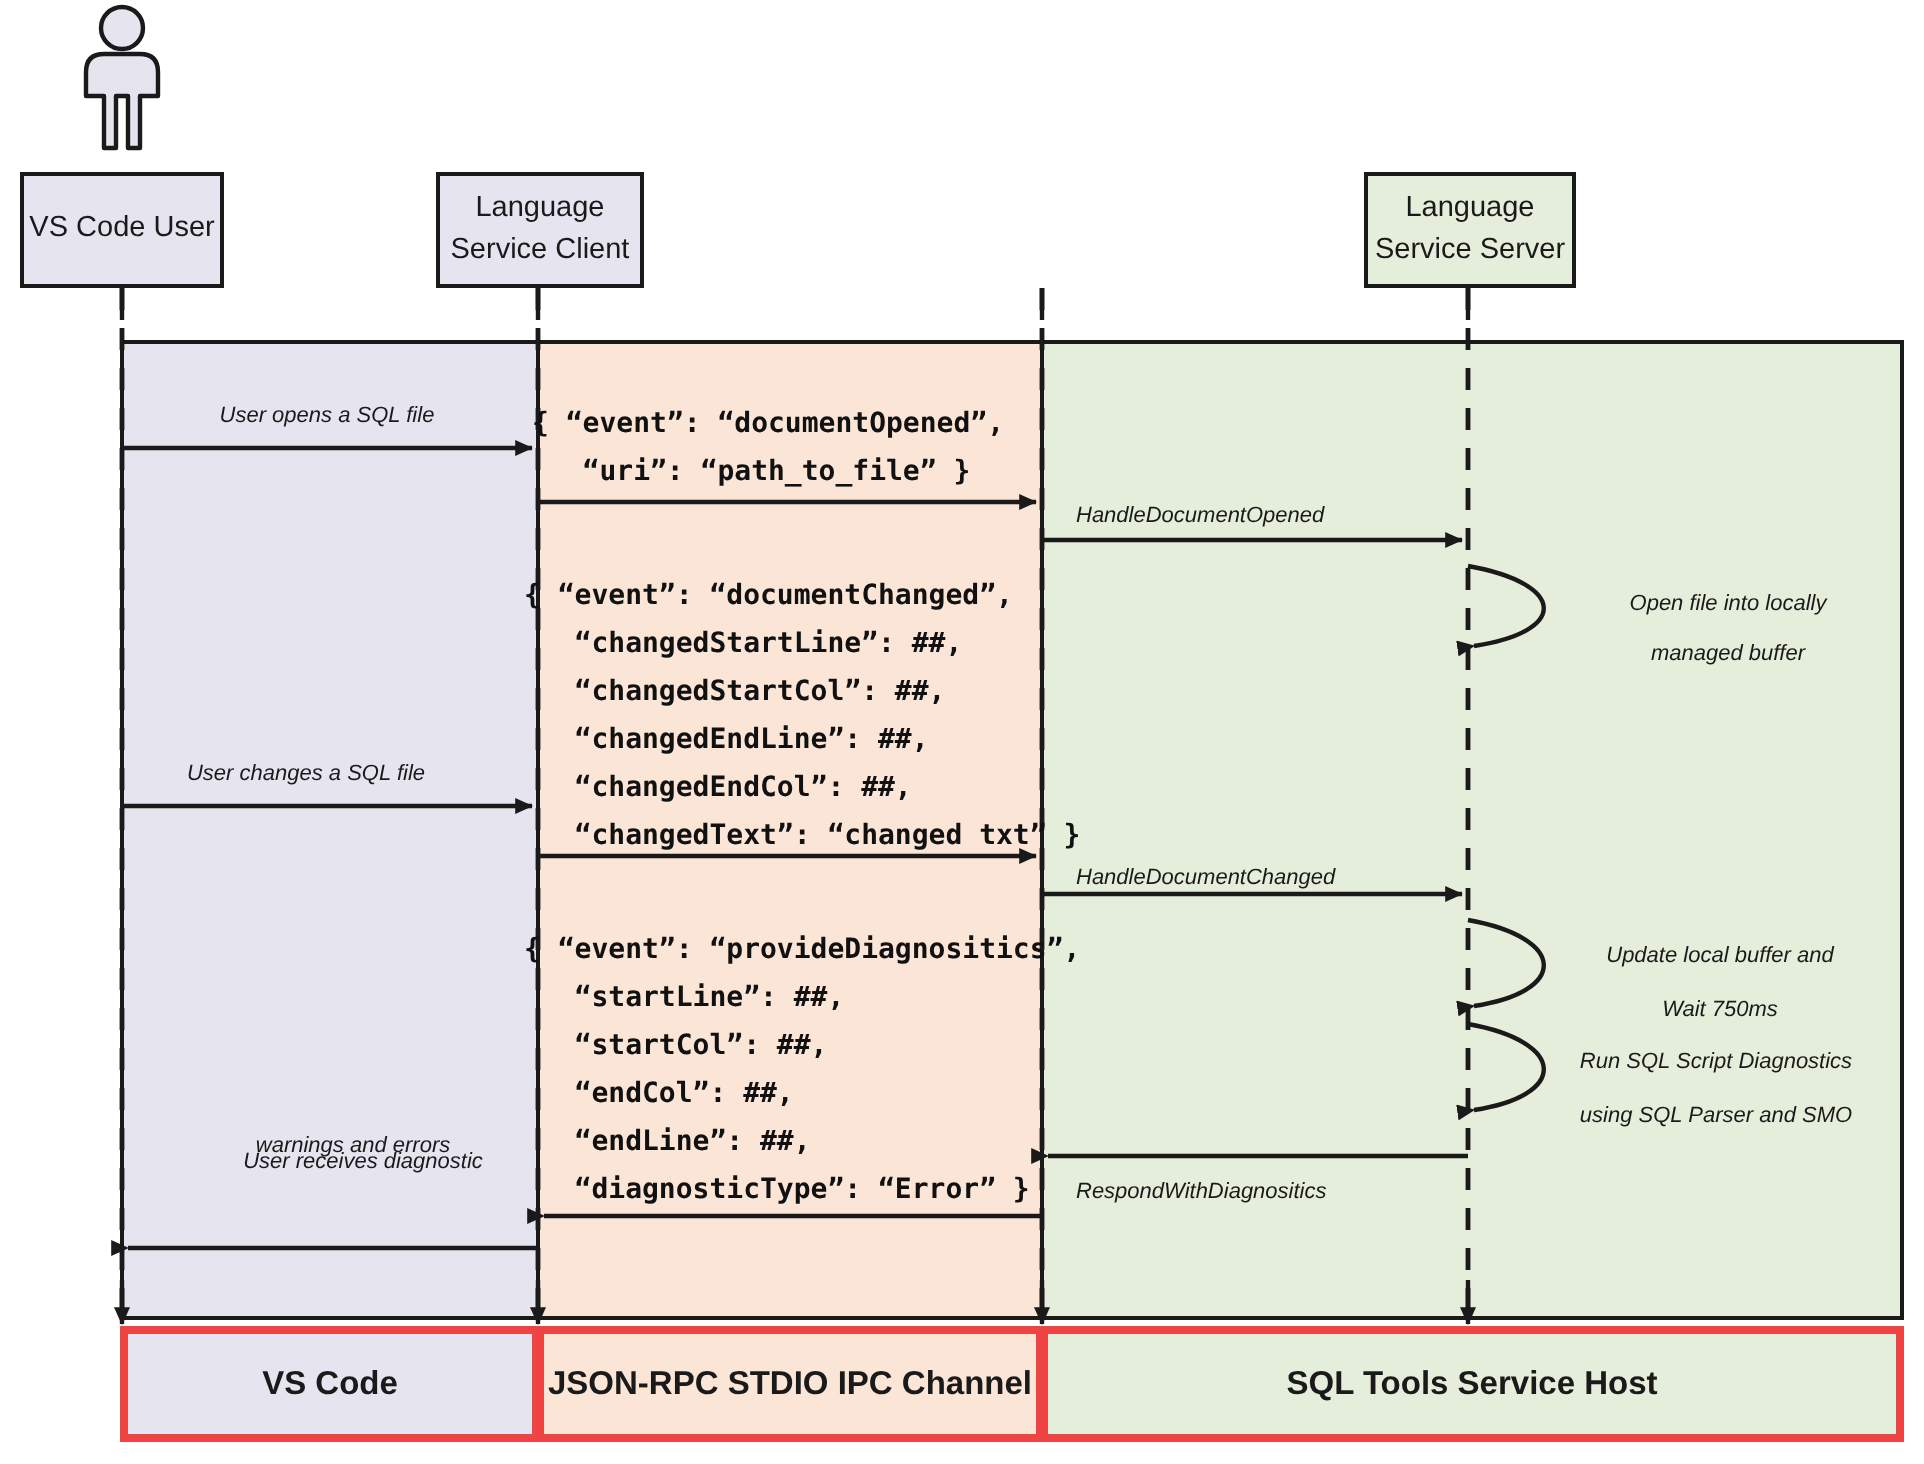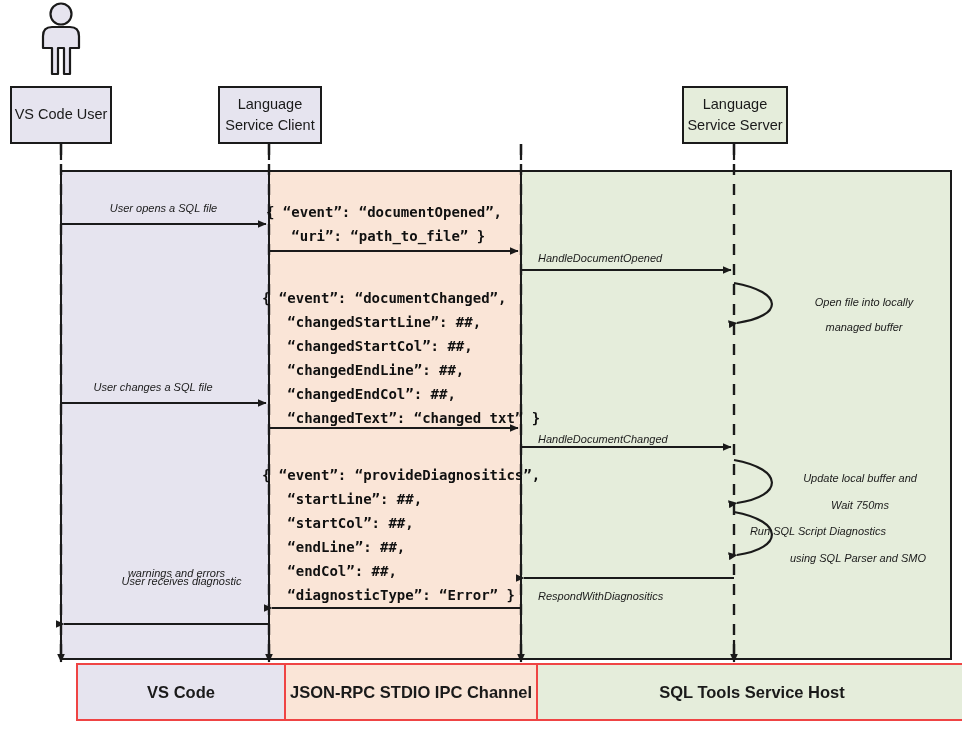--- a/index.html
+++ b/index.html
@@ -14,23 +14,23 @@
 
   
   .pbox{position:absolute;border:2px solid #1a1a1a;box-sizing:border-box;
         display:flex;flex-direction:column;align-items:center;justify-content:center;
         font-size:14.5px;color:#1a1a1a;line-height:1.05;}
   .pbox span{display:block;padding:3px 0;}
   .pbox.lav{background:#e6e4ef;}
   .pbox.grn{background:#e5eddb;}
 
   
-  .fbox{position:absolute;border:2px solid #ef4444;box-sizing:border-box;
+  .fbox{position:absolute;border:4px solid #ef4444;box-sizing:border-box;
         display:flex;align-items:center;justify-content:center;
-        font-size:16.5px;font-weight:bold;color:#1a1a1a;margin-left:16px;}
+        font-size:16.5px;font-weight:bold;color:#1a1a1a;}
   .fbox.lav{background:#e6e4ef;}
   .fbox.pea{background:#fae5d7;}
   .fbox.grn{background:#e5eddb;}
 
   
   .lbl{position:absolute;font-style:italic;font-size:11px;color:#1a1a1a;
        white-space:nowrap;line-height:1.0;}
   .lbl.ctr{text-align:center;}
   .codeline{font-family:"DejaVu Sans Mono",monospace;font-size:14px;
             font-weight:bold;color:#111;white-space:pre;line-height:24px;}
@@ -135,43 +135,43 @@
 
   <div class="lbl ctr" style="left:79px;top:576px;width:205px;text-align:center;">User receives diagnostic</div>
   <div class="lbl ctr" style="left:61px;top:568px;width:205px;padding-left:13px;">warnings and errors</div>
 
   <div class="lbl ctr" style="left:776px;top:297px;width:176px;">Open file into locally</div>
   <div class="lbl ctr" style="left:776px;top:322px;width:176px;">managed buffer</div>
 
   <div class="lbl ctr" style="left:772px;top:473px;width:176px;">Update local buffer and</div>
   <div class="lbl ctr" style="left:772px;top:500px;width:176px;">Wait 750ms</div>
 
-  <div class="lbl ctr" style="left:722px;top:526px;width:192px;">Run SQL Script Diagnostics</div>
+  <div class="lbl ctr" style="left:762px;top:526px;width:192px;">Run SQL Script Diagnostics</div>
   <div class="lbl ctr" style="left:762px;top:553px;width:192px;">using SQL Parser and SMO</div>
 
   <div style="position:absolute;left:266px;top:200px;">
     <div class="codeline">{ “event”: “documentOpened”,</div>
     <div class="codeline">   “uri”: “path_to_file” }</div>
   </div>
 
   <div style="position:absolute;left:262px;top:286px;">
     <div class="codeline">{ “event”: “documentChanged”,</div>
     <div class="codeline">   “changedStartLine”: ##,</div>
     <div class="codeline">   “changedStartCol”: ##,</div>
     <div class="codeline">   “changedEndLine”: ##,</div>
     <div class="codeline">   “changedEndCol”: ##,</div>
     <div class="codeline">   “changedText”: “changed txt” }</div>
   </div>
 
   <div style="position:absolute;left:262px;top:463px;">
     <div class="codeline">{ “event”: “provideDiagnositics”,</div>
     <div class="codeline">   “startLine”: ##,</div>
     <div class="codeline">   “startCol”: ##,</div>
+    <div class="codeline">   “endCol”: ##,</div>
     <div class="codeline">   “endLine”: ##,</div>
-    <div class="codeline">   “endCol”: ##,</div>
     <div class="codeline">   “diagnosticType”: “Error” }</div>
   </div>
 
   <div class="fbox lav" style="left:60px;top:663px;width:210px;height:58px;">
     <span>VS Code</span>
   </div>
   <div class="fbox pea" style="left:268px;top:663px;width:254px;height:58px;">
     <span>JSON-RPC STDIO IPC Channel</span>
   </div>
   <div class="fbox grn" style="left:520px;top:663px;width:432px;height:58px;">

